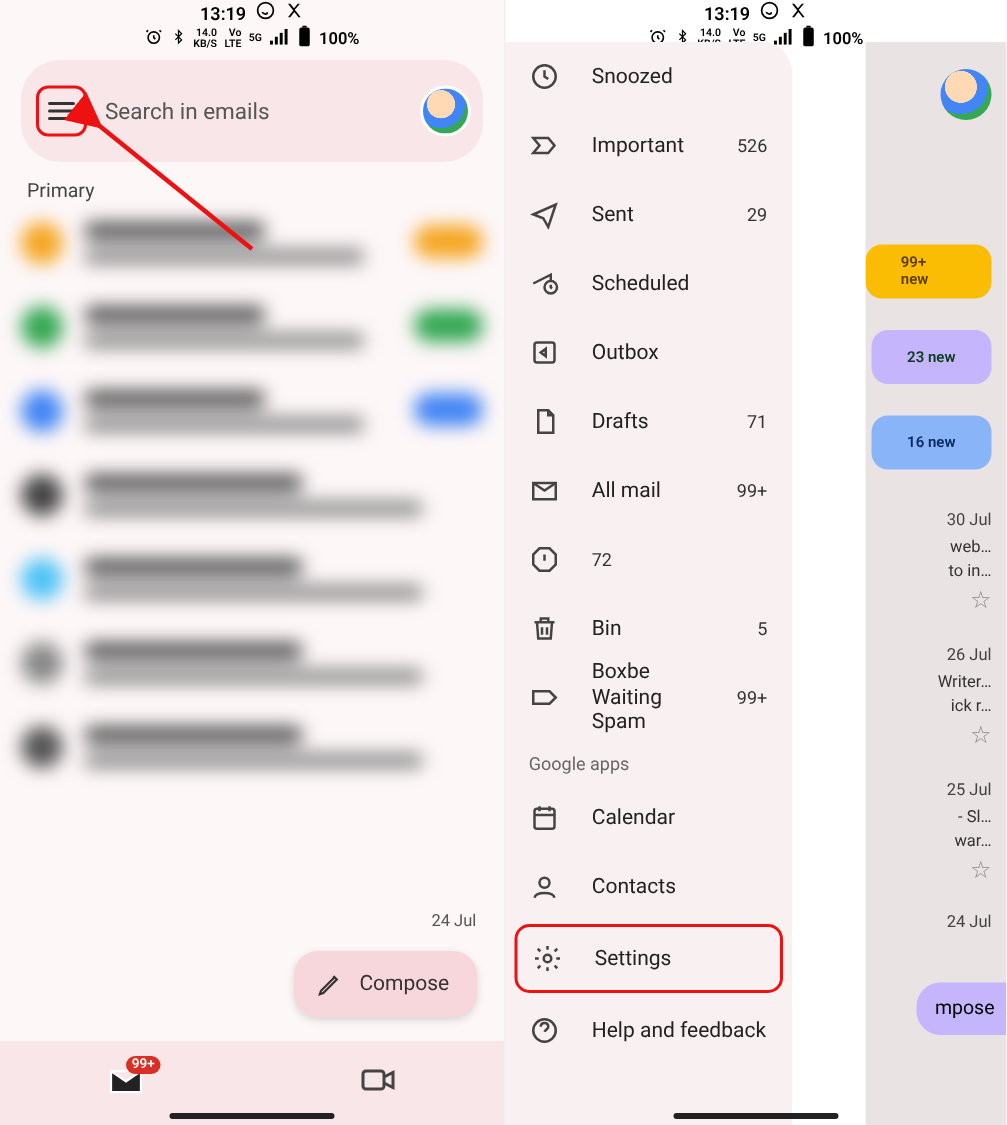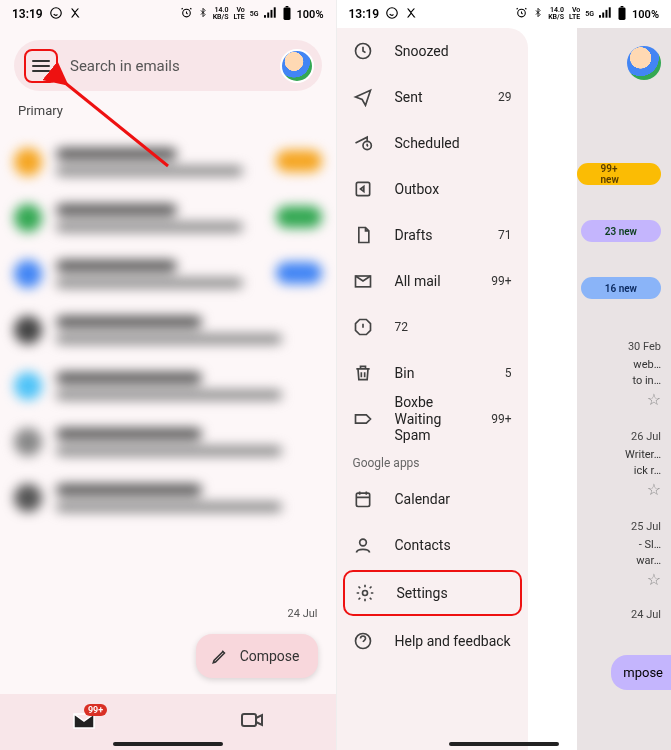--- a/index.html
+++ b/index.html
@@ -1,27 +1,27 @@
 <!DOCTYPE html>
 <html><head>
 <meta charset="utf-8">
 <style>
   * { box-sizing: border-box; margin: 0; padding: 0; font-family: -apple-system, Roboto, sans-serif; }
   body { width: 671px; height: 750px; display: flex; background: #fff; overflow: hidden; }
   .phone { width: 335.5px; height: 750px; position: relative; background: #fff; overflow: hidden; }
   .phone + .phone { border-left: 1px solid #eee; }
   
-  .status-bar { height: 28px; display: flex; align-items: center; justify-content: space-between; padding: 0 12px; font-size: 12px; font-weight: 600; }
+  .status-bar { height: 28px; display: flex; align-items: center; justify-content: space-between; padding: 0 12px; font-size: 12px; font-weight: 600; flex-direction: column; }
   .status-left { display: flex; align-items: center; gap: 6px; }
   .status-right { display: flex; align-items: center; gap: 5px; font-size: 11px; }
   .status-right .tiny { font-size: 7px; line-height: 7px; text-align: right; }
   
   .p1 { background: #fdf7f8; }
   .p1 .blur-layer { position: absolute; inset: 28px 0 0 0; filter: blur(6px); }
-  .search-pill { margin: 12px 14px; height: 51px; border-radius: 26px; background: #f8e6e9; display: flex; align-items: center; padding: 0 8px 0 10px; gap: 12px; position: relative; z-index: 2; }
+  .search-pill { margin: 12px 14px; height: 68px; border-radius: 26px; background: #f8e6e9; display: flex; align-items: center; padding: 0 8px 0 10px; gap: 12px; position: relative; z-index: 2; }
   .hamburger-box { width: 34px; height: 34px; border: 2.5px solid #e11; border-radius: 8px; display: flex; align-items: center; justify-content: center; }
   .hamburger { width: 18px; height: 12px; display: flex; flex-direction: column; justify-content: space-between; }
   .hamburger span { height: 2px; background: #333; border-radius: 2px; }
   .search-text { flex: 1; color: #555; font-size: 15px; }
   .avatar { width: 34px; height: 34px; border-radius: 50%; background: radial-gradient(circle at 40% 35%, #ffd9b3 0 35%, #4285f4 36% 60%, #34a853 61% 80%, #fbbc05 81% 100%); border: 2px solid #fff; }
   .section-label { font-size: 13px; color: #444; padding: 0 18px; margin-top: 6px; }
   
   .rows { padding: 10px 14px 0; }
   .row { display: flex; align-items: flex-start; margin-bottom: 28px; }
   .row .dot { width: 28px; height: 28px; border-radius: 50%; background: #bbb; margin-right: 14px; flex-shrink: 0; }
@@ -45,21 +45,21 @@
   .drawer { position: absolute; top: 28px; left: 0; width: 191px; bottom: 0; background: #f9f0f1; border-top-right-radius: 20px; overflow-y: hidden; }
   .backdrop { position: absolute; top: 28px; left: 240px; right: 0; bottom: 0; background: #e9e3e4; overflow: hidden; }
   .ditem { display: flex; align-items: center; height: 46px; padding: 0 16px; gap: 22px; font-size: 14px; color: #222; }
   .ditem .lbl { flex: 1; }
   .ditem .cnt { font-size: 12px; color: #333; }
   .dsection { font-size: 12px; color: #666; padding: 14px 16px 6px; }
   .settings-hl { border: 2.5px solid #e11; border-radius: 10px; margin: 2px 6px; height: 46px; padding: 0 10px; }
   .icon { width: 20px; height: 20px; display: inline-flex; align-items: center; justify-content: center; color: #444; flex-shrink: 0; }
   
   .peek-avatar { width: 34px; height: 34px; border-radius: 50%; background: radial-gradient(circle at 40% 35%, #ffd9b3 0 35%, #4285f4 36% 60%, #34a853 61% 80%, #fbbc05 81% 100%); position: absolute; top: 18px; right: 10px; }
-  .peek-pill { position: absolute; right: 10px; height: 22px; border-radius: 11px; font-size: 10px; font-weight: 600; display: flex; align-items: center; padding: 0 24px; }
+  .peek-pill { position: absolute; right: 10px; height: 36px; border-radius: 11px; font-size: 10px; font-weight: 600; display: flex; align-items: center; padding: 0 24px; }
   .peek-date { position: absolute; right: 10px; font-size: 11px; color: #444; }
   .peek-line { position: absolute; right: 10px; font-size: 11px; color: #333; }
   .peek-star { position: absolute; right: 10px; color: #888; }
   .peek-compose { position: absolute; right: 0; bottom: 60px; background: #c4b5fd; border-radius: 16px 0 0 16px; padding: 10px 8px 10px 12px; font-size: 13px; }
 </style>
 </head>
 <body>
 
 <div class="phone p1">
   <div class="status-bar">
@@ -265,20 +265,29 @@
             <circle cx="12" cy="12" r="9"></circle>
             <path d="M12 7v5l3 2"></path>
           </svg>
         </span>
       <span class="lbl">Snoozed</span>
         <span class="cnt"></span>
     </div>
     <div class="ditem">
       <span class="icon">
           <svg width="20" height="20" viewBox="0 0 24 24" fill="none" stroke="#444" stroke-width="2">
+            <path d="M3 6h12l5 6-5 6H3l5-6z"></path>
+          </svg>
+        </span>
+      <span class="lbl">Important</span>
+        <span class="cnt">526</span>
+    </div>
+    <div class="ditem">
+      <span class="icon">
+          <svg width="20" height="20" viewBox="0 0 24 24" fill="none" stroke="#444" stroke-width="2">
             <path d="M3 12l18-8-6 18-4-7z"></path>
           </svg>
         </span>
       <span class="lbl">Sent</span>
         <span class="cnt">29</span>
     </div>
     <div class="ditem">
       <span class="icon">
           <svg width="20" height="20" viewBox="0 0 24 24" fill="none" stroke="#444" stroke-width="2">
             <path d="M3 12l14-7v5"></path>
@@ -387,21 +396,21 @@
       <span class="lbl">Help and feedback</span>
     </div>
   </div>
 
   <div class="backdrop">
     <div class="peek-avatar"></div>
     <div class="peek-pill" style="top:135px;background:#fbbc04;color:#5a3e00">99+ new</div>
     <div class="peek-pill" style="top:192px;background:#c4b5fd;color:#0b3d1c">23 new</div>
     <div class="peek-pill" style="top:249px;background:#8ab4f8;color:#0b2a60">16 new</div>
 
-    <div class="peek-date" style="top:312px">30 Feb</div>
+    <div class="peek-date" style="top:312px">30 Jul</div>
     <div class="peek-line" style="top:330px">web…</div>
     <div class="peek-line" style="top:346px">to in…</div>
     <div class="peek-star" style="top:362px">☆</div>
 
     <div class="peek-date" style="top:402px">26 Jul</div>
     <div class="peek-line" style="top:420px">Writer…</div>
     <div class="peek-line" style="top:436px">ick r…</div>
     <div class="peek-star" style="top:452px">☆</div>
 
     <div class="peek-date" style="top:492px">25 Jul</div>

